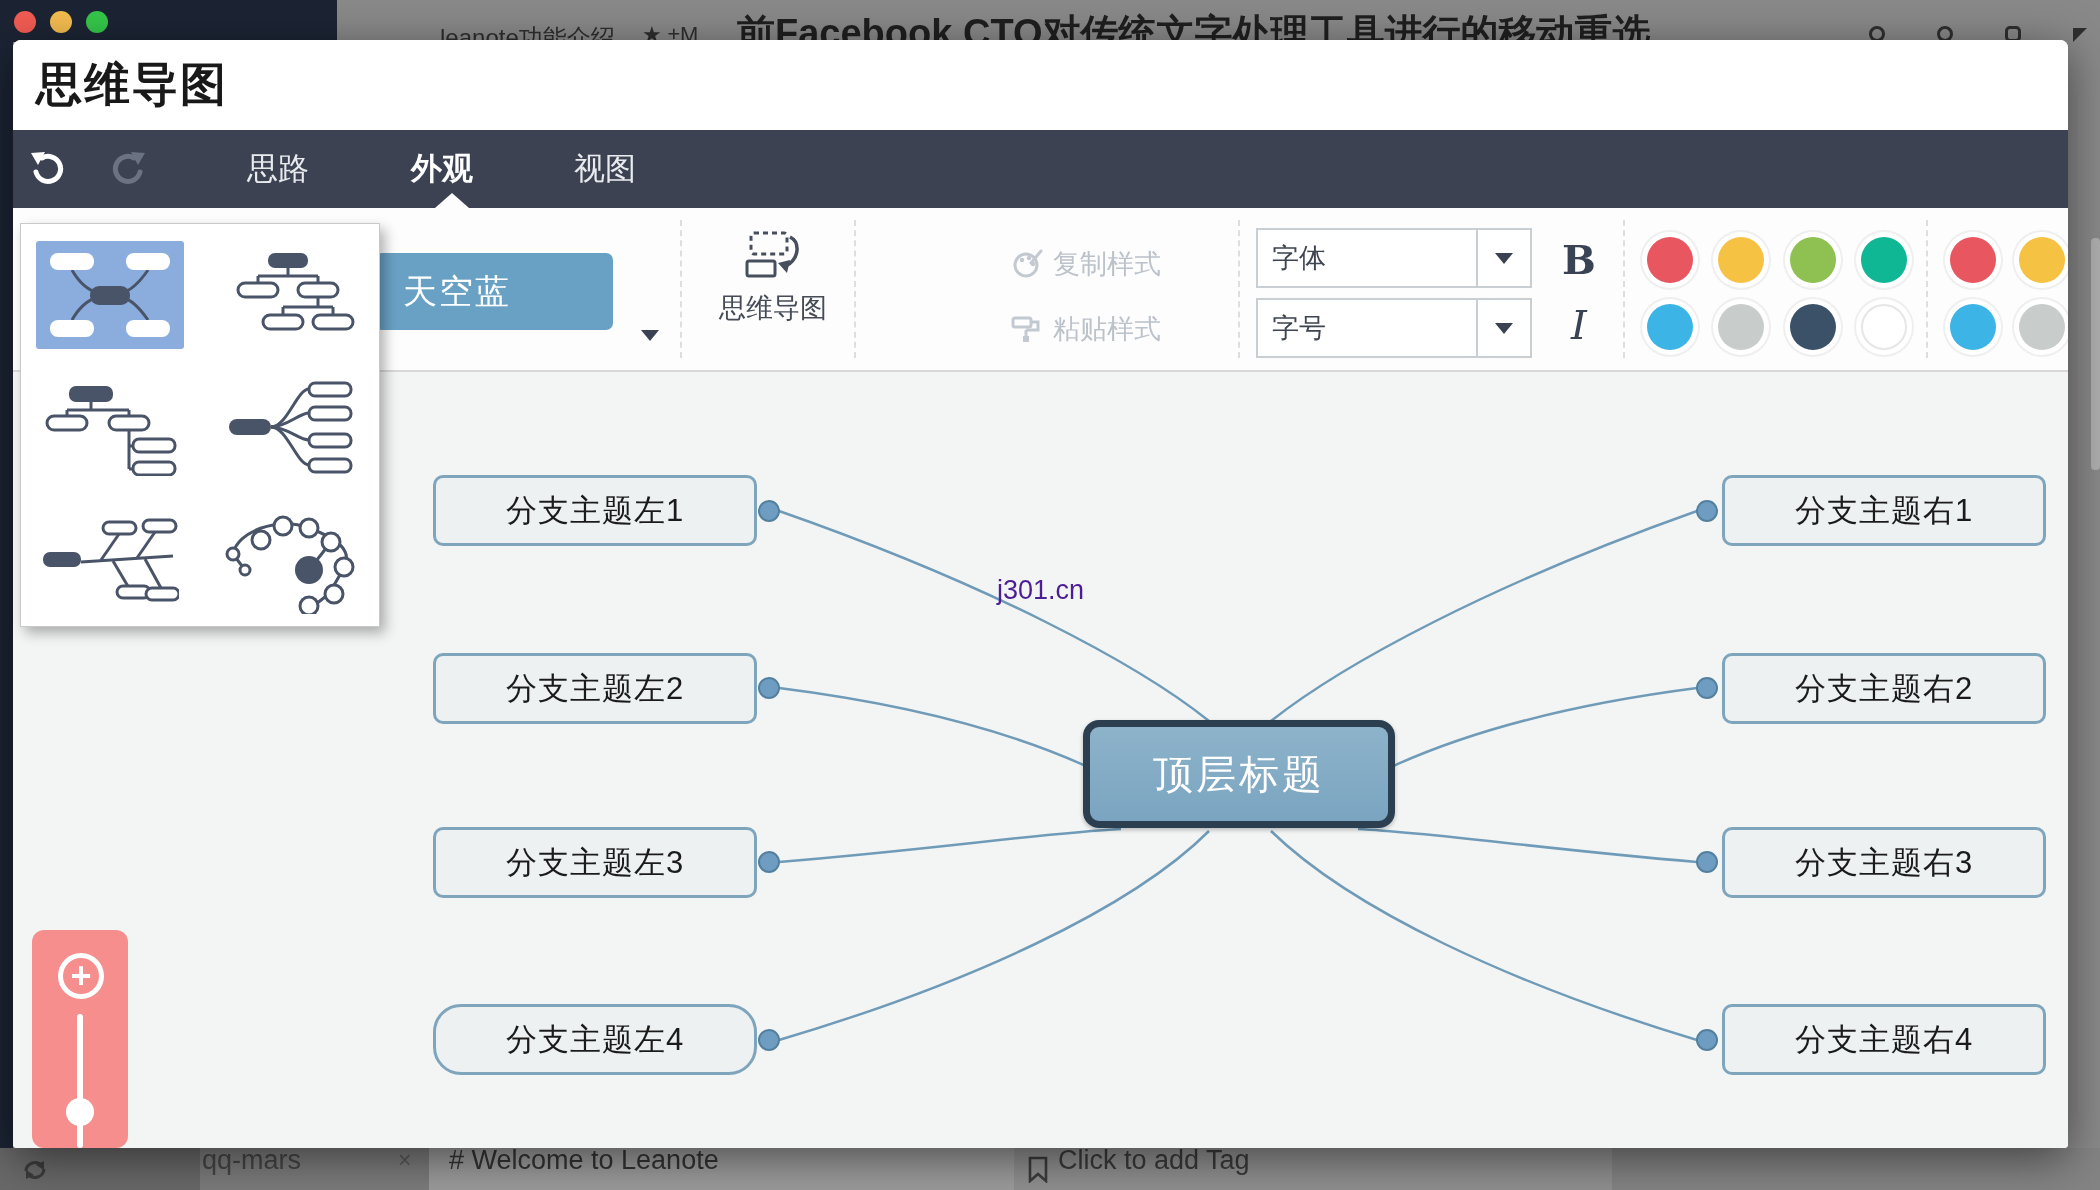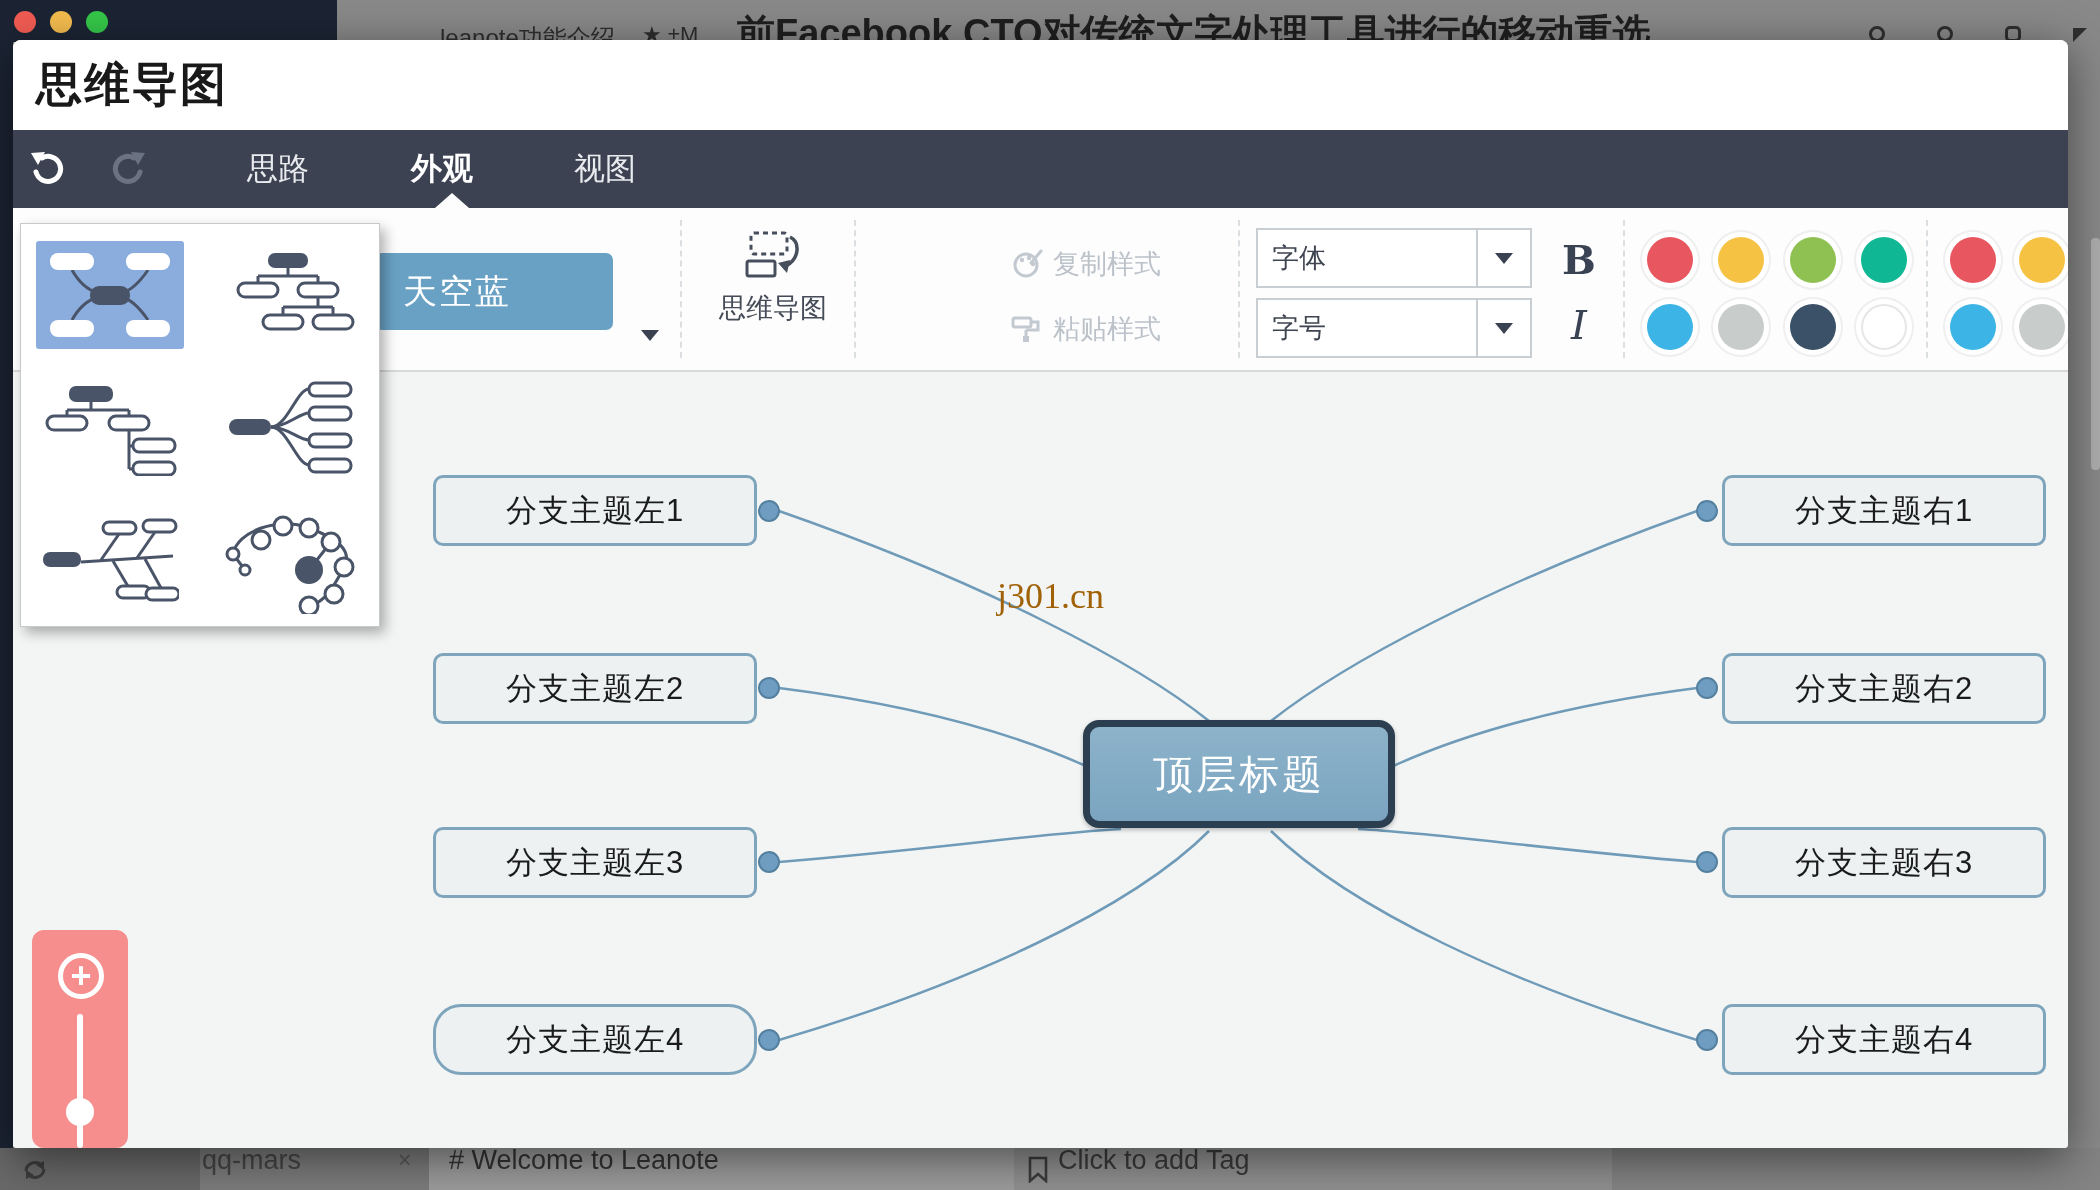--- a/index.html
+++ b/index.html
@@ -51,21 +51,21 @@
   .swatch.white{border:2px solid #e6e6e6;}
   .swatch.partial{background:#fff;border:2px solid #e3e3e3;}
 
   
   #canvas{left:0;top:332px;width:2077px;height:776px;background:#f3f5f4;overflow:hidden;}
   .node{width:324px;height:71px;background:#edf1f2;border:3px solid #7fa5bd;border-radius:10px;
         display:flex;align-items:center;justify-content:center;font-size:31px;color:#1b1b1b;letter-spacing:1px;}
   #rootnode{left:1070px;top:348px;width:312px;height:108px;border:7px solid #2c3f51;border-radius:16px;
             background:linear-gradient(#8db3ca,#7aa4c0);display:flex;align-items:center;justify-content:center;
             font-size:40px;color:#fff;letter-spacing:3px;box-shadow:0 2px 4px rgba(0,0,0,.25);}
-  #watermark{left:984px;top:203px;font-family:Liberation Serif, serif;font-size:36px;color:#a16207;}
+  #watermark{left:984px;top:203px;font-family:Liberation Sans, sans-serif;font-size:27px;color:#4c1d95;}
 
   
   #zoomw{left:19px;top:558px;width:96px;height:218px;background:#f68e8e;border-radius:12px;}
   #zoom-plus{left:26px;top:23px;width:46px;height:46px;border:5px solid #fff;border-radius:50%;
              display:flex;align-items:center;justify-content:center;color:#fff;font-size:36px;font-weight:bold;}
   #zoom-track{left:45px;top:84px;width:6px;height:134px;background:#fff;border-radius:3px;}
   #zoom-thumb{left:34px;top:168px;width:28px;height:28px;background:#fff;border-radius:50%;}
 
   
   #layout-panel{left:20px;top:223px;width:360px;height:404px;background:#fff;border:1px solid #c9c9c9;

